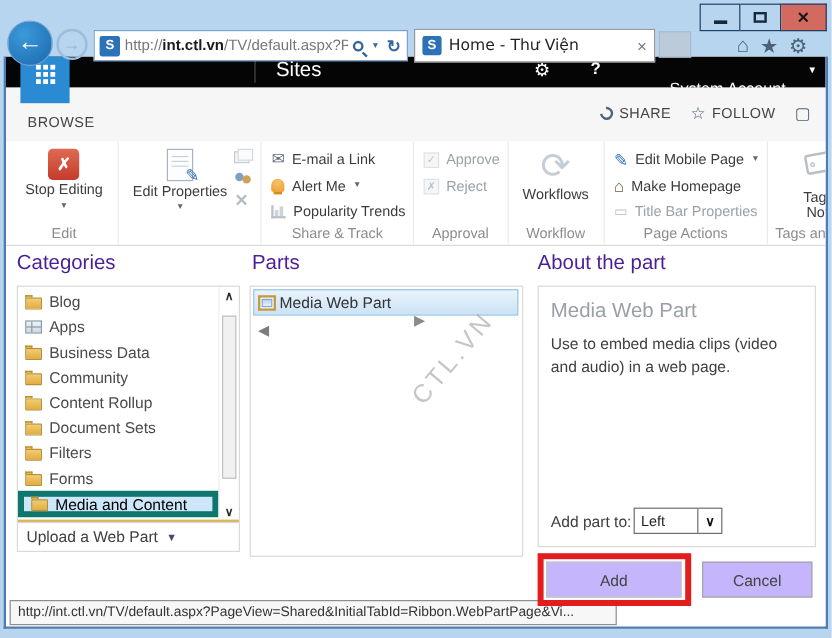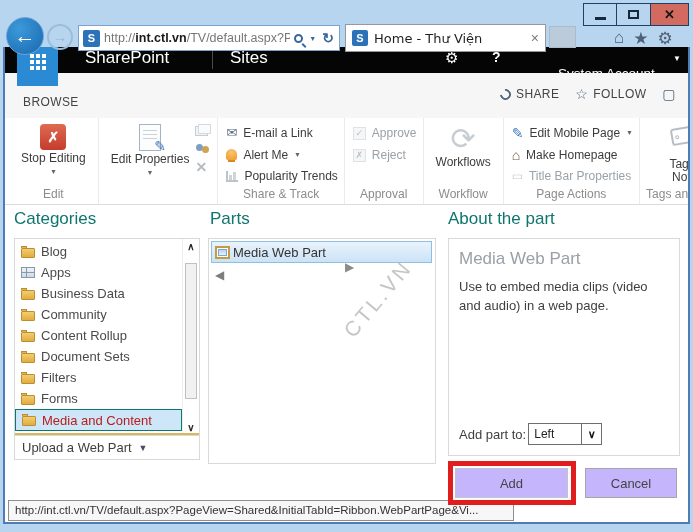--- a/index.html
+++ b/index.html
@@ -107,27 +107,27 @@
   .housebrown { color: #6b5a36; font-size: 14px; }
   .tbprop { color: #c2c8cd; font-size: 12px; }
   .tagwrap { position: relative; width: 38px; height: 32px; }
   .tagicon { position: absolute; left: 2px; top: 3px; width: 26px; height: 17px; border: 2px solid #b6bdc4;
              border-radius: 3px 8px 8px 3px; transform: rotate(-10deg); background: #fff; }
   .tagicon i { position: absolute; left: 2px; top: 5px; width: 4px; height: 4px; border: 1px solid #b6bdc4; border-radius: 50%; }
   .tagnote { position: absolute; right: 3px; bottom: 0; width: 15px; height: 15px; background: #e9c767; border: 1px solid #cfa73f; }
 
   
   .main { position: absolute; left: 0; right: 0; top: 158px; bottom: 0; background: #fff; }
-  .h3 { position: absolute; top: 4px; font-size: 17px; color: #0f766e; }
+  .h3 { position: absolute; top: 4px; font-size: 17px; color: #4c1d95; }
   .panel { position: absolute; border: 1px solid #d9d9d9; background: #fff; }
 
   .catpanel { left: 9px; top: 33px; width: 186px; height: 198px; }
   .catlist { position: absolute; left: 0; top: 2px; right: 17px; }
   .catitem { display: flex; align-items: center; gap: 6px; height: 21px; padding-left: 6px; font-size: 13px; color: #4a4a4a; }
-  .catitem.selected { background: #cde6f8; border: 1px solid #0f766e; color: #b91c1c; height: 22px; }
+  .catitem.selected { background: #cde6f8; border: 5px solid #0f766e; color: #000000; height: 22px; }
   .folder { width: 14px; height: 10px; background: linear-gradient(#f2cd70, #e3ac3f); border: 1px solid #b98f35;
             border-radius: 1px; position: relative; margin-top: 2px; flex: none; }
   .folder i { position: absolute; top: -3px; left: -1px; width: 6px; height: 2px; background: #e7b54a; border: 1px solid #b98f35; border-bottom: none; }
   .appsicon { width: 14px; height: 11px; border: 1px solid #8a99a8; background: linear-gradient(#eef3f8, #ccd9e5); position: relative; flex: none; }
   .appsicon i { position: absolute; left: 4px; top: 0; bottom: 0; width: 1px; background: #8a99a8; }
   .appsicon b { position: absolute; left: 0; right: 0; top: 4px; height: 1px; background: #8a99a8; }
   .catscroll { position: absolute; right: 0; top: 0; bottom: 0; width: 17px; border-left: 1px solid #eee; }
   .scr-up { position: absolute; top: 2px; left: 0; right: 0; text-align: center; font-size: 10px; font-weight: bold; color: #2b2b2b; }
   .scr-dn { position: absolute; bottom: 2px; left: 0; right: 0; text-align: center; font-size: 10px; font-weight: bold; color: #2b2b2b; }
   .scr-thumb { position: absolute; top: 24px; left: 2px; width: 12px; height: 136px; background: #f1f1f1; border: 1px solid #c0c0c0; }
@@ -166,21 +166,20 @@
                border: 1px solid #8e8e8e; font-size: 11.5px; color: #333; padding: 3px 6px; white-space: nowrap; overflow: hidden; }
 </style>
 </head>
 <body>
 
 <div class="window">
 
   <div class="viewport">
 
     <div class="suitebar">
-      <span class="sb-brand">SharePoint</span>
       <span class="sb-sep"></span>
       <span class="sb-sites">Sites</span>
       <span class="sb-gear">⚙</span>
       <span class="sb-help">?</span>
       <span class="sb-account">System Account</span>
       <span class="sb-caret">▼</span>
     </div>
 
     <div class="tabrow">
       <span class="rtab browse">BROWSE</span>

